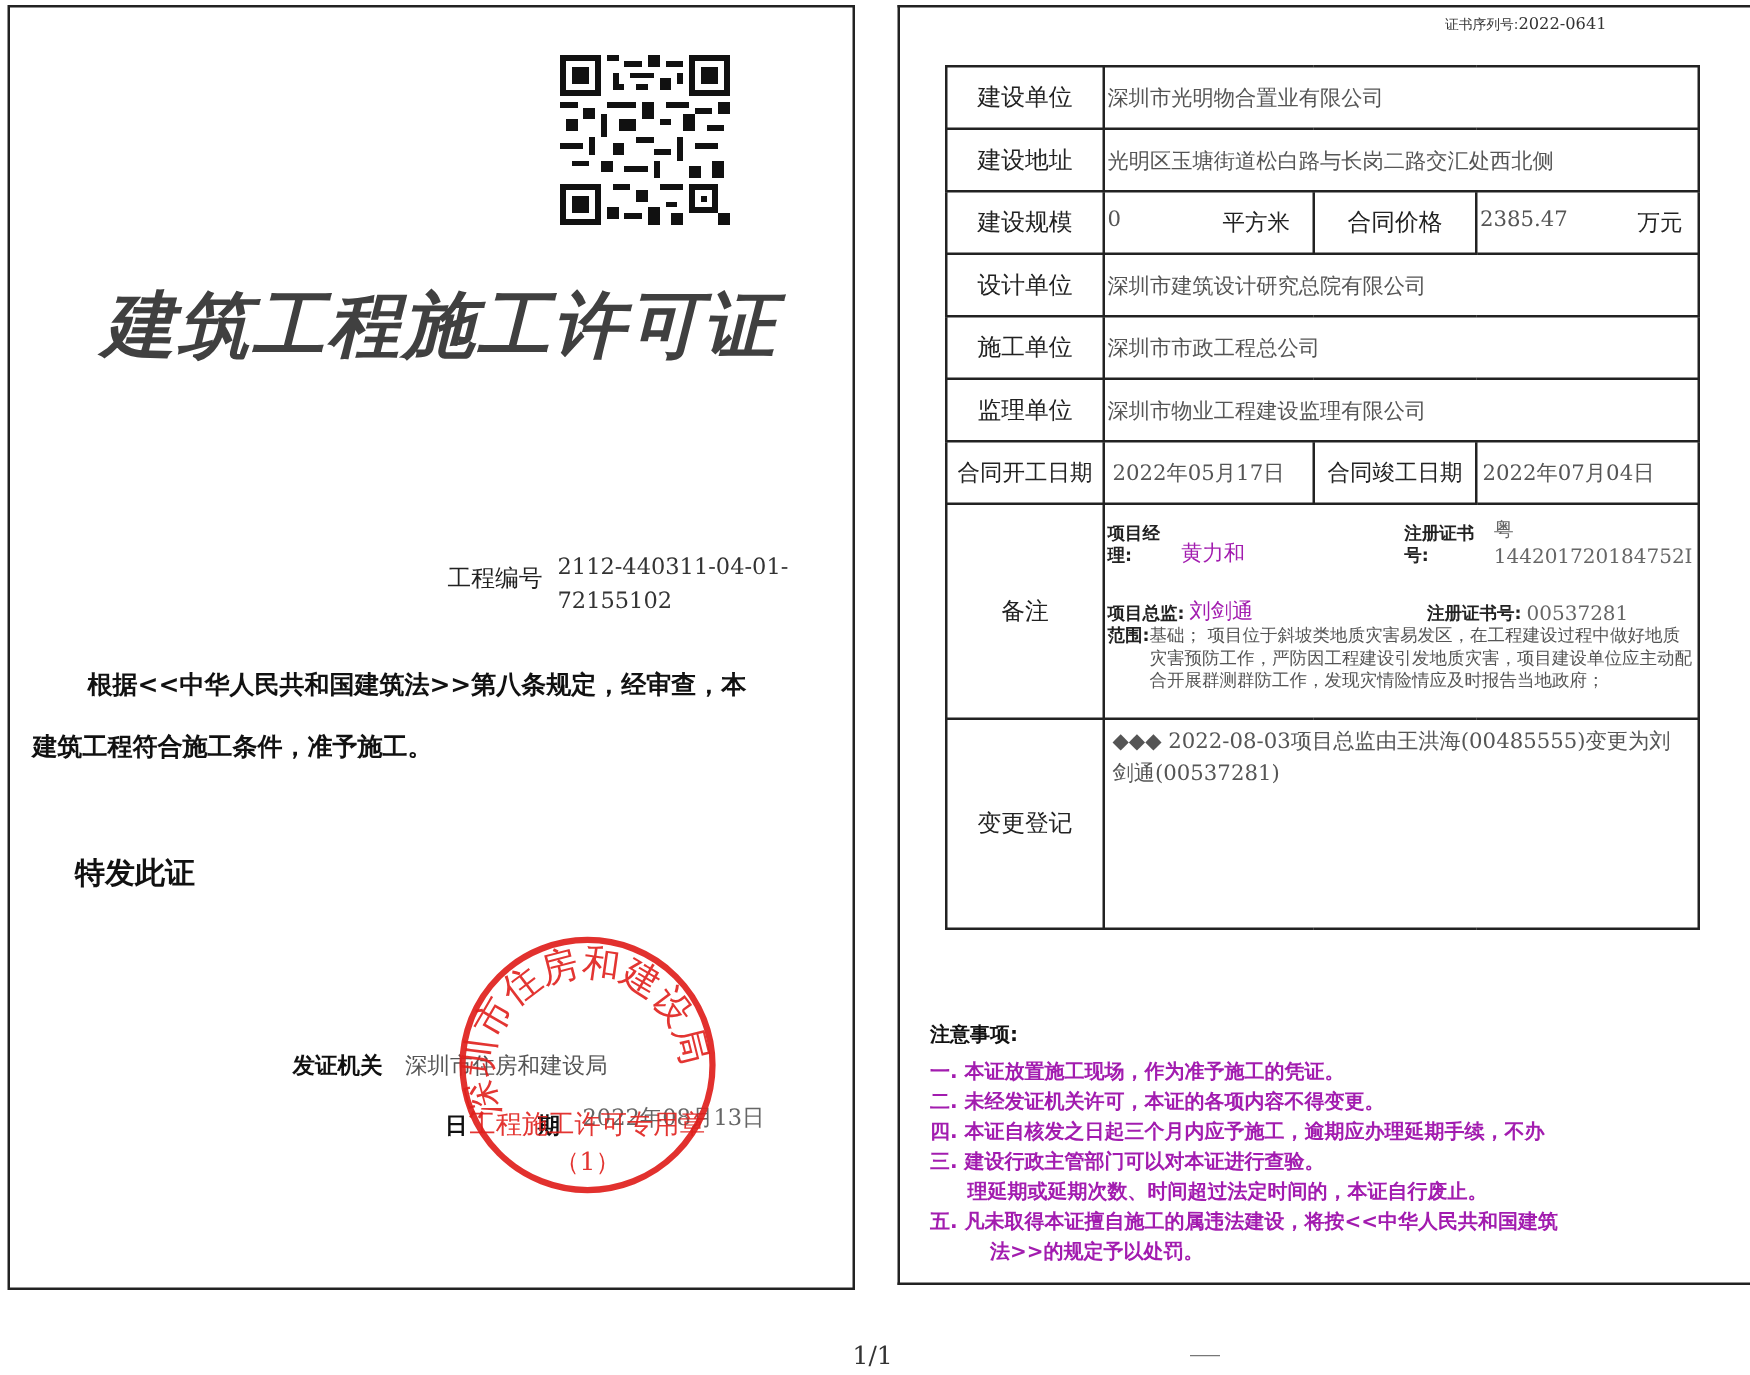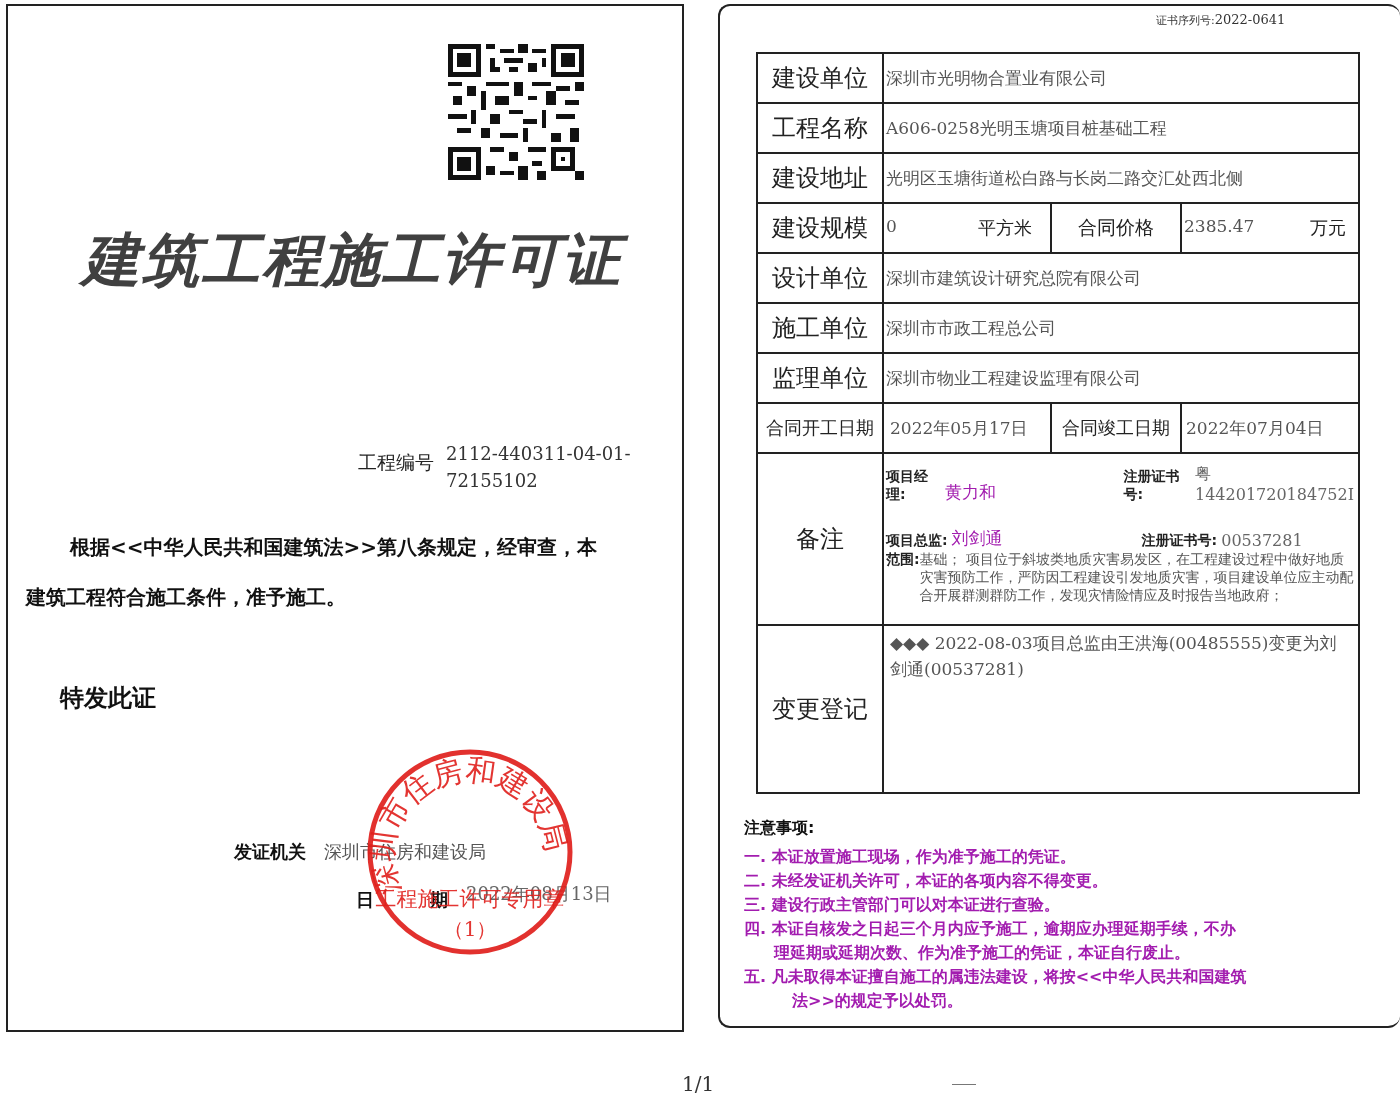--- a/index.html
+++ b/index.html
@@ -2,21 +2,21 @@
 <html><head>
 <meta charset="utf-8">
 <style>
   html, body { margin: 0; padding: 0; background: #ffffff; }
   body {
     width: 1400px; height: 1100px; position: relative; overflow: hidden;
     font-family: "DejaVu Sans", "Liberation Sans", sans-serif; color: #111;
   }
   .panel { position: absolute; border: 2px solid #222; background: #fff; box-sizing: border-box; }
   #left-panel { left: 6px; top: 4px; width: 678px; height: 1028px; }
-  #right-panel { left: 718px; top: 4px; width: 682px; height: 1024px; border-right: none; border-radius: 12px; }
+  #right-panel { left: 718px; top: 4px; width: 682px; height: 1024px; border-right: none; }
 
   
   .qr { position: absolute; left: 440px; top: 38px; width: 136px; height: 136px; }
   .title { position: absolute; left: 74px; top: 216px; font-size: 58px; font-weight: bold; letter-spacing: 2px; color: #404040; font-family: "DejaVu Sans", sans-serif; font-style: italic; }
   .proj-no-label { position: absolute; left: 350px; top: 444px; font-size: 19px; color: #222; }
   .proj-no-value { position: absolute; left: 438px; top: 434px; width: 190px; font-size: 18px; line-height: 27px; font-family: "DejaVu Serif", serif; color: #333; word-break: break-all; }
   .decl1 { position: absolute; left: 62px; top: 528px; font-size: 20px; font-weight: bold; color: #111; }
   .decl2 { position: absolute; left: 18px; top: 578px; font-size: 20px; font-weight: bold; color: #111; }
   .special { position: absolute; left: 52px; top: 676px; font-size: 24px; font-weight: bold; color: #111; }
   .issuer-label { position: absolute; left: 226px; top: 834px; font-size: 18px; font-weight: bold; }
@@ -26,21 +26,21 @@
   .date-value { position: absolute; left: 458px; top: 876px; font-size: 18px; color: #666; font-family: "DejaVu Serif", serif; }
   .seal { position: absolute; left: 356px; top: 740px; width: 212px; height: 212px; }
 
   
   .serial { position: absolute; left: 436px; top: 6px; font-size: 13px; color: #333; font-family: "DejaVu Serif", serif; }
   .serial .lbl { font-family: "DejaVu Sans", sans-serif; font-size: 11px; }
   table.info {
     position: absolute; left: 36px; top: 46px; width: 604px; border-collapse: collapse;
   }
   table.info td { border: 2px solid #222; padding: 0; vertical-align: middle; }
-  td.lbl { width: 124px; text-align: center; font-size: 24px; color: #222; height: 48px; }
+  td.lbl { width: 124px; text-align: center; font-size: 19px; color: #222; height: 48px; }
   td.val { font-size: 17px; color: #555; font-family: "DejaVu Serif", serif; padding-left: 2px !important; }
   td.sub-lbl { text-align: center; font-size: 19px; color: #222; width: 128px; margin-top: 32px; }
   .row-remark td.val { vertical-align: top; padding: 4px 4px 2px 2px !important; }
   .remark-line { display: flex; align-items: flex-end; font-size: 16px; height: 46px; }
   .remark-line .k { font-size: 14px; font-weight: bold; color: #222; font-family: "DejaVu Sans", sans-serif; }
   .remark-line .v { color: #a21caf; font-size: 17px; margin-left: 4px; width: 110px; }
   .remark-line .k2 { font-size: 14px; font-weight: bold; color: #222; font-family: "DejaVu Sans", sans-serif; margin-left: 4px; }
   .remark-line .v2 { color: #666; font-size: 16px; margin-left: 4px; }
   .scope { display: flex; font-size: 14px; color: #555; line-height: 18px; }
   .scope .k { font-weight: bold; color: #222; font-family: "DejaVu Sans", sans-serif; white-space: nowrap; }
@@ -154,24 +154,20 @@
     <span class="lbl">证书序列号:</span><span>2022-0641</span>
   </div>
 
   <table class="info">
     <tbody>
         <tr>
       <td class="lbl">建设单位</td>
       <td class="val" colspan="4">深圳市光明物合置业有限公司</td>
     </tr>
     <tr>
-      <td class="lbl">工程名称</td>
-      <td class="val" colspan="4">A606-0258光明玉塘项目桩基础工程</td>
-    </tr>
-    <tr>
       <td class="lbl">建设地址</td>
       <td class="val" colspan="4">光明区玉塘街道松白路与长岗二路交汇处西北侧</td>
     </tr>
     <tr>
       <td class="lbl">建设规模</td>
       <td class="val" style="width:164px;">
         <div style="display:flex; justify-content:space-between; padding-right:18px;">
           <span>0</span>
           <span style="font-family:'DejaVu Sans',sans-serif; color:#222; font-size:18px;">平方米</span>
         </div>
@@ -229,22 +225,22 @@
         <div class="change-text">◆◆◆ 2022-08-03项目总监由王洪海(00485555)变更为刘剑通(00537281)</div>
       </td>
     </tr>
   </tbody>
     </table>
 
   <div class="notes">
     <div class="notes-title">注意事项:</div>
     <div class="note">一. 本证放置施工现场，作为准予施工的凭证。</div>
     <div class="note">二. 未经发证机关许可，本证的各项内容不得变更。</div>
+    <div class="note">四. 本证自核发之日起三个月内应予施工，逾期应办理延期手续，不办</div>
     <div class="note">三. 建设行政主管部门可以对本证进行查验。</div>
-    <div class="note">四. 本证自核发之日起三个月内应予施工，逾期应办理延期手续，不办</div>
-    <div class="note indent">理延期或延期次数、作为准予施工的凭证，本证自行废止。</div>
+    <div class="note indent">理延期或延期次数、时间超过法定时间的，本证自行废止。</div>
     <div class="note">五. 凡未取得本证擅自施工的属违法建设，将按&lt;&lt;中华人民共和国建筑</div>
     <div class="note indent2">法&gt;&gt;的规定予以处罚。</div>
   </div>
 </div>
 
 <div class="page-num">1/1</div>
 <div class="dash"></div>
 
 </body></html>

